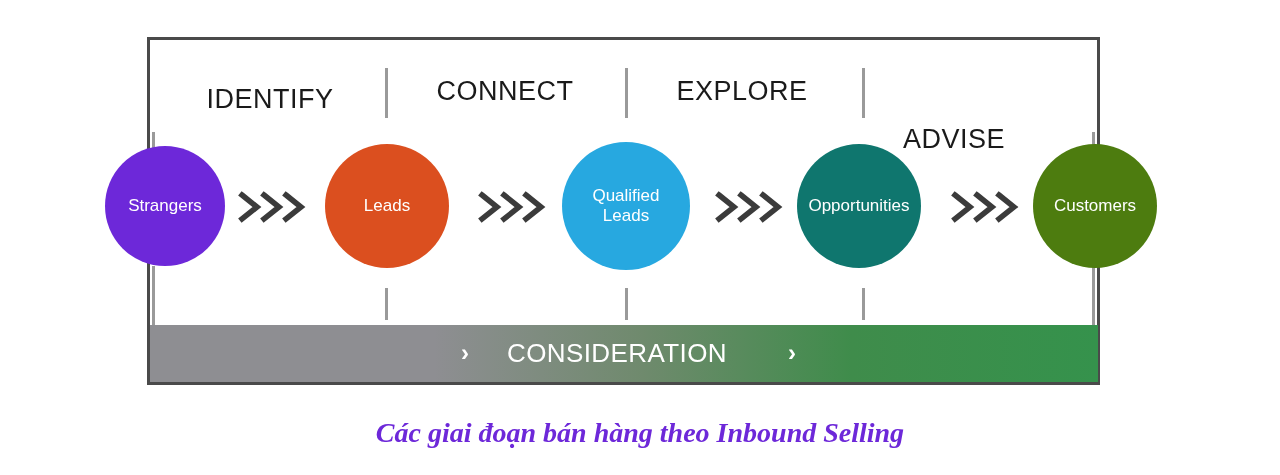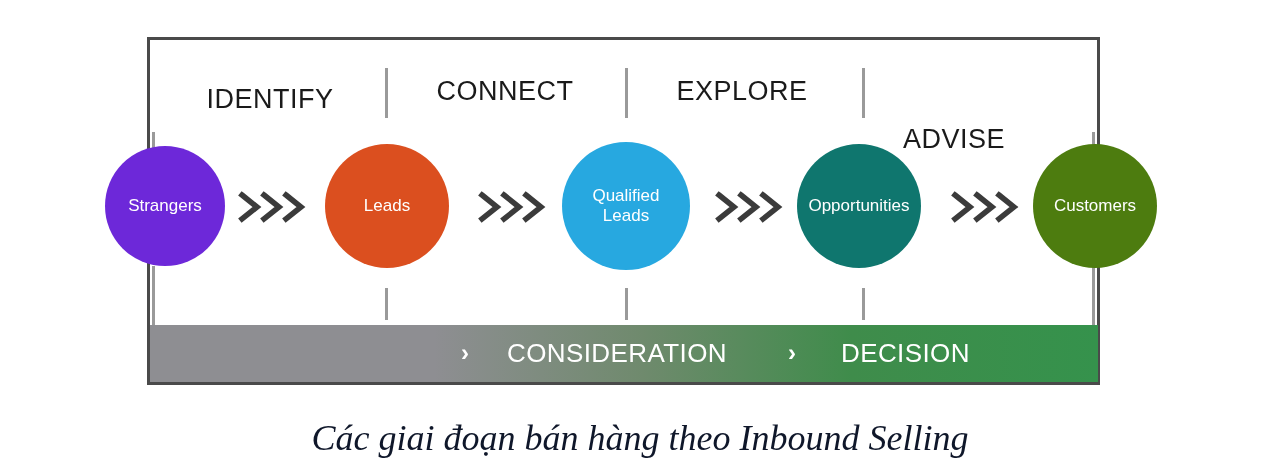--- a/index.html
+++ b/index.html
@@ -120,22 +120,23 @@
 
   
   #caption {
     position: absolute;
     left: 0;
     top: 417px;
     width: 1280px;
     text-align: center;
     font-family: "Liberation Serif", serif;
     font-style: italic;
-    font-size: 36px;
-    color: #0f172a;
+    font-size: 28px;
+    color: #6d28d9;
+    font-weight: bold;
   }
 </style>
 </head>
 <body>
 
 <div id="diagram-frame"></div>
 
 <div class="stage-label" style="left:180px; width:180px;margin-top:8px;">IDENTIFY</div>
 <div class="stage-divider" style="left:385px;"></div>
 
@@ -220,16 +221,15 @@
 <div class="connector-tick" style="left:1092px; top:266px; height:59px;"></div>
 
 <div id="journey-bar">
 
   <div class="journey-sep" style="left:311px;">›</div>
 
   <div class="journey-item" style="left:357px;">CONSIDERATION</div>
 
   <div class="journey-sep" style="left:638px;">›</div>
 
-  <div class="journey-item" style="left:691px;">DECISION</div>
 </div>
 
 <div id="caption">Các giai đoạn bán hàng theo Inbound Selling</div>
 
 </body></html>

